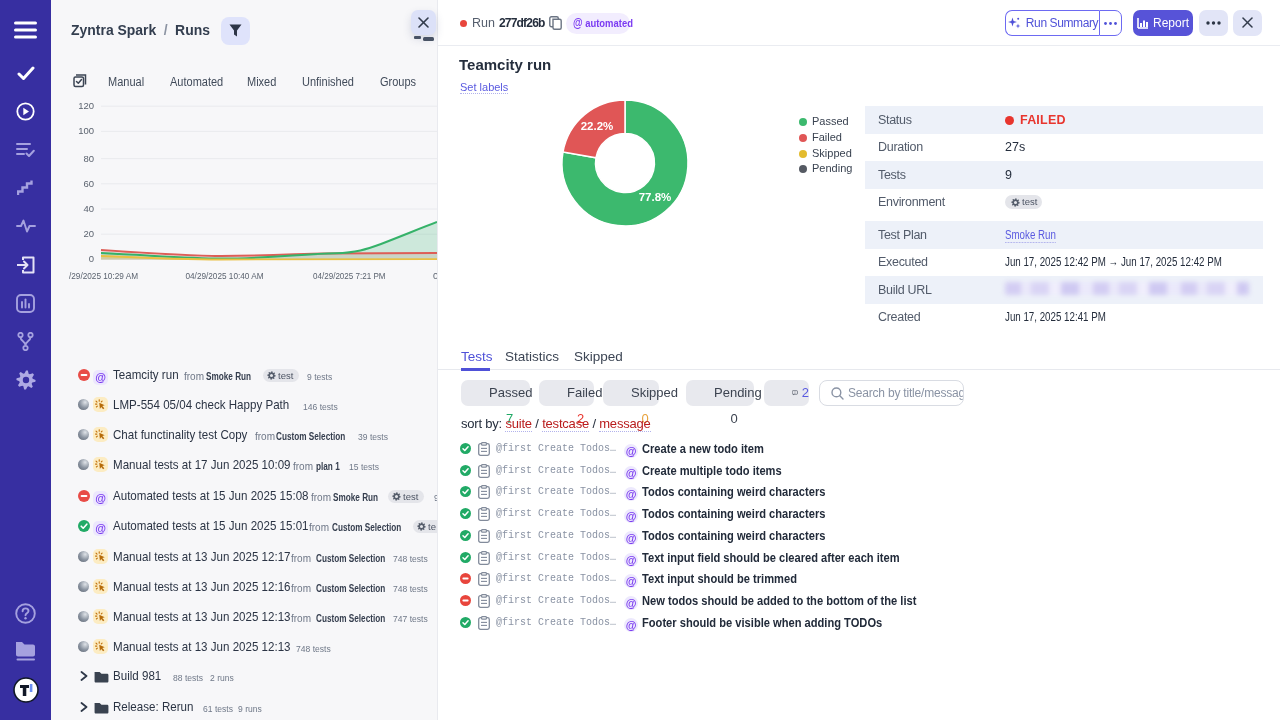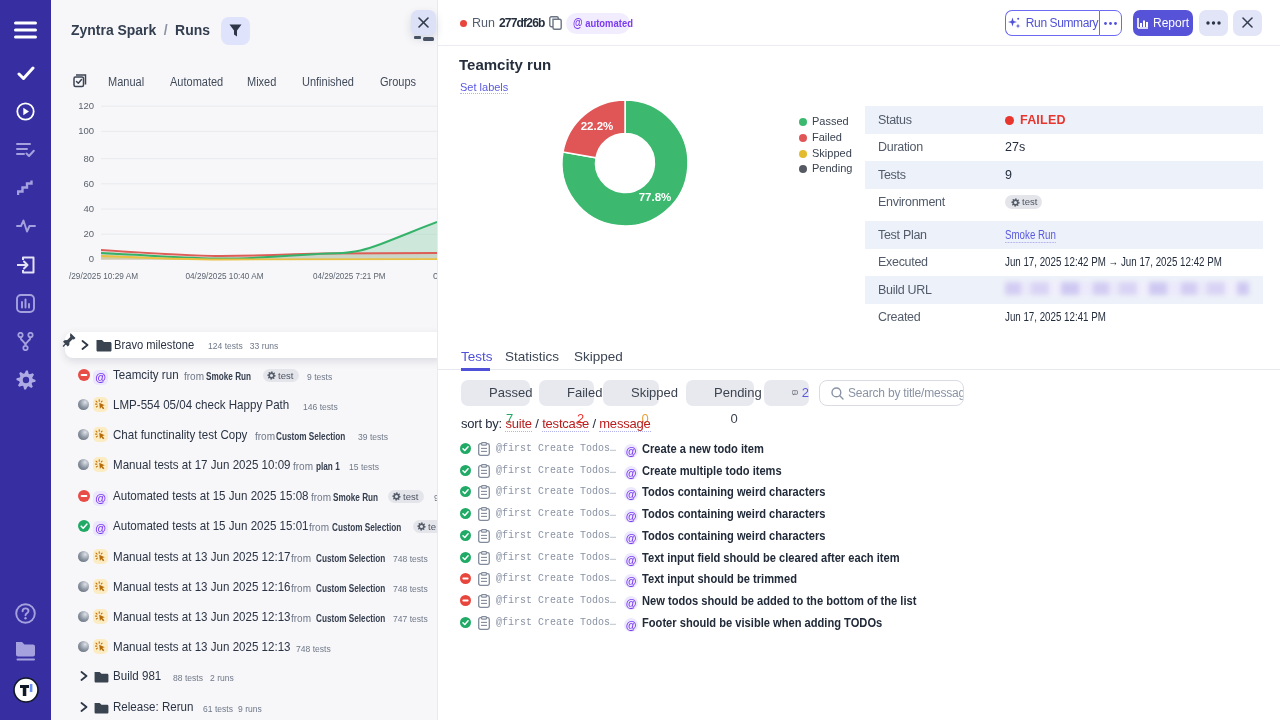--- a/index.html
+++ b/index.html
@@ -209,34 +209,20 @@
       <path d="M50 155 C110 158 140 160.5 170 160.5 C220 160.5 250 155.8 285 155.2 C305 154.6 315 151.5 330 146 C352 137.5 370 130 386 124" stroke="#35b269" stroke-width="2" fill="none"></path>
       <path d="M50 158 C110 160.5 140 161.5 170 161.5 C220 161.5 300 161.2 386 161.2" stroke="#e9c043" stroke-width="1.8" fill="none"></path>
       <g font-size="9.5" fill="#5b636f">
         <text x="18" y="180.5" textLength="69" lengthAdjust="spacingAndGlyphs">/29/2025 10:29 AM</text>
             <text x="134.5" y="180.5" textLength="78" lengthAdjust="spacingAndGlyphs">04/29/2025 10:40 AM</text>
             <text x="262" y="180.5" textLength="72.5" lengthAdjust="spacingAndGlyphs">04/29/2025 7:21 PM</text>
             <text x="382" y="180.5">04</text>
       </g>
     </svg>
       </div>
-    <div id="bravocard">
-      <svg width="15" height="16" viewBox="0 0 15 16" style="position:absolute;left:-3px;top:0px;">
-          <path d="M8.5 1 L13.5 6 L12 7.5 L10.5 7.2 L7.5 10.2 L7.3 13 L5.8 14.5 L1 9.7 L2.5 8.2 L5.3 8 L8.3 5 L8 3.5 Z" fill="#3a4350"></path>
-          <line x1="4" y1="11.5" x2="1" y2="14.5" stroke="#3a4350" stroke-width="1.3"></line>
-        </svg>
-      <svg width="8" height="10" viewBox="0 0 8 10" style="position:absolute;left:16px;top:8px;">
-          <path d="M1.5 1 L6.5 5 L1.5 9" stroke="#2d3748" stroke-width="1.8" fill="none" stroke-linecap="round" stroke-linejoin="round"></path>
-        </svg>
-      <svg width="16" height="13" viewBox="0 0 16 13" style="position:absolute;left:31px;top:7px;">
-          <path d="M0.5 1 L6 1 L8 3 L14 3 C15 3 15.5 3.6 15.5 4.5 L15.5 11 C15.5 12 15 12.5 14 12.5 L2 12.5 C1 12.5 0.5 12 0.5 11 Z" fill="#3a4350"></path>
-        </svg>
-      <span style="position:absolute;left:49px;top:5px;font-size:13px;font-weight:500;color:#2b3444;display:inline-block;transform:scaleX(0.86);transform-origin:0 50%;">Bravo milestone</span>
-      <span style="position:absolute;left:143px;top:8px;font-size:9.5px;color:#6f7888;display:inline-block;transform:scaleX(0.9);transform-origin:0 50%;">124 tests&nbsp;&nbsp;&nbsp;33 runs</span>
-    </div>
     <div id="runslist">
       <div class="runrow2" style="top:364px;">
           <span style="position:absolute;left:27px;top:5px;">
             <svg width="12" height="12">
               <circle cx="6" cy="6" r="6" fill="#e84c47"></circle>
               <rect x="2.6" y="5" width="6.8" height="2.1" rx="1" fill="#fff"></rect>
             </svg>
           </span>
           <span style="position:absolute;left:42px;top:3px;"><span class="autoicon">@</span></span>
           <span class="rlabel" style="left:62px;top:3px;">Teamcity run</span>

